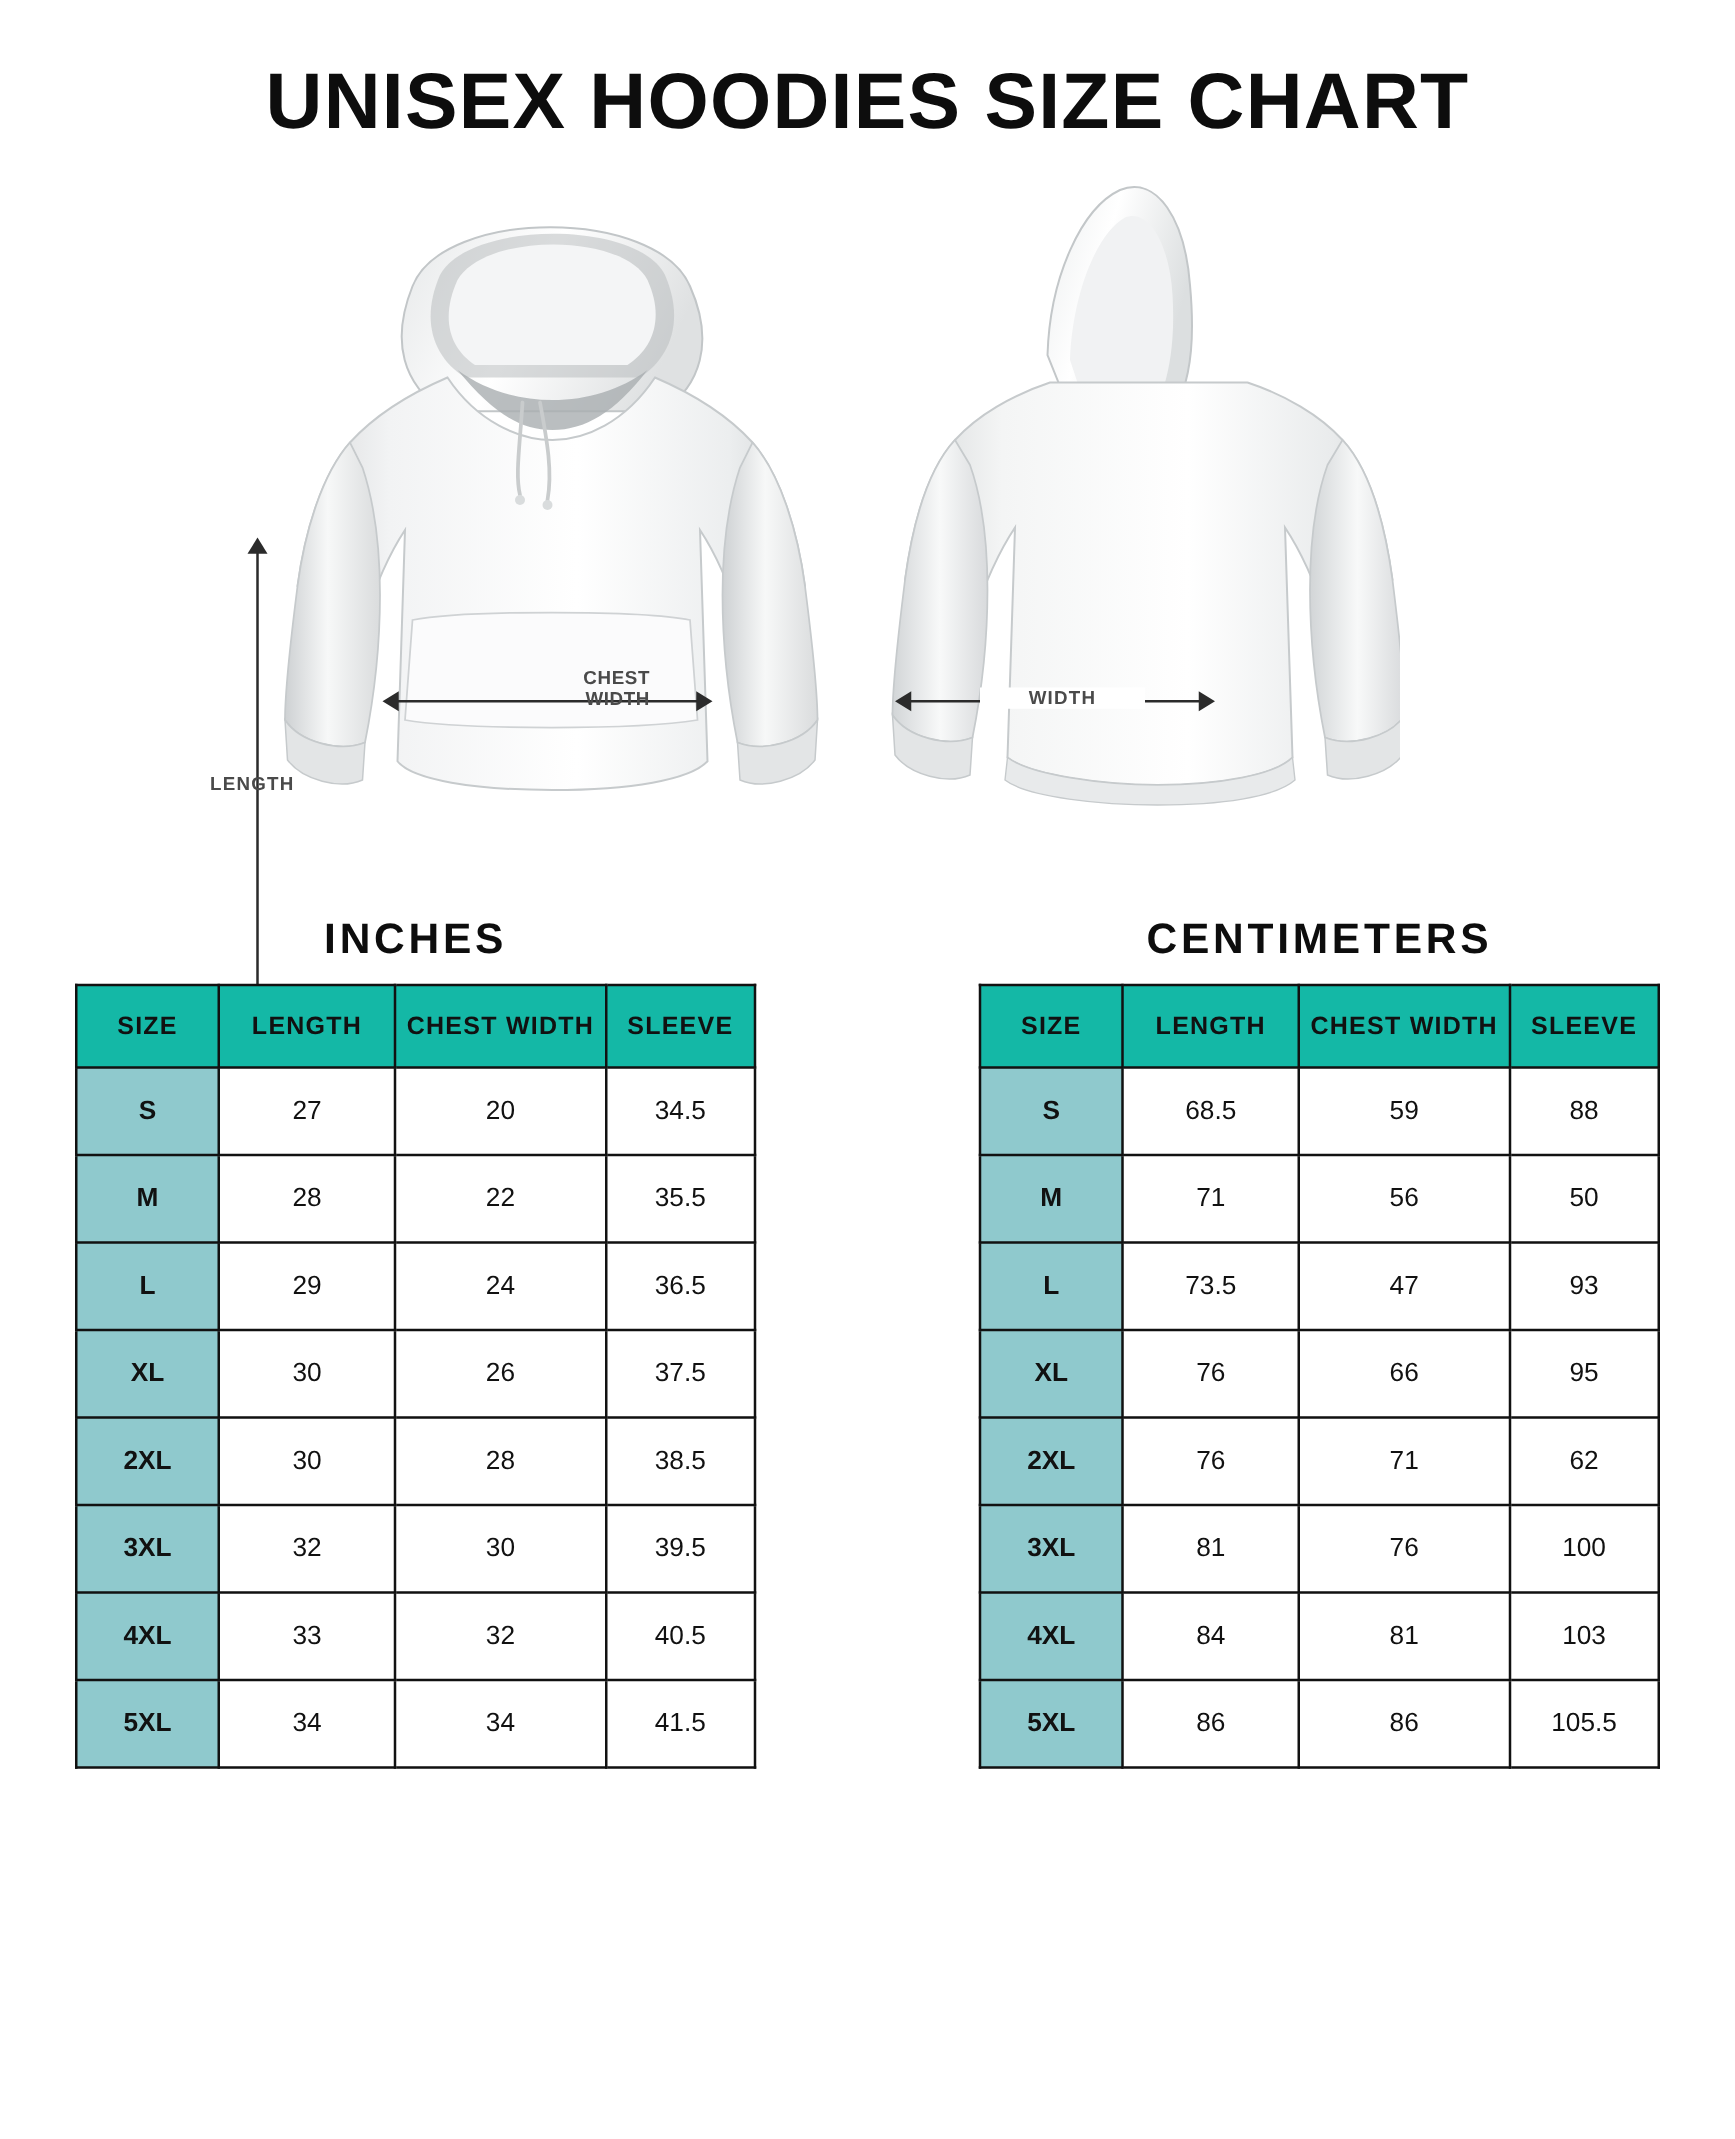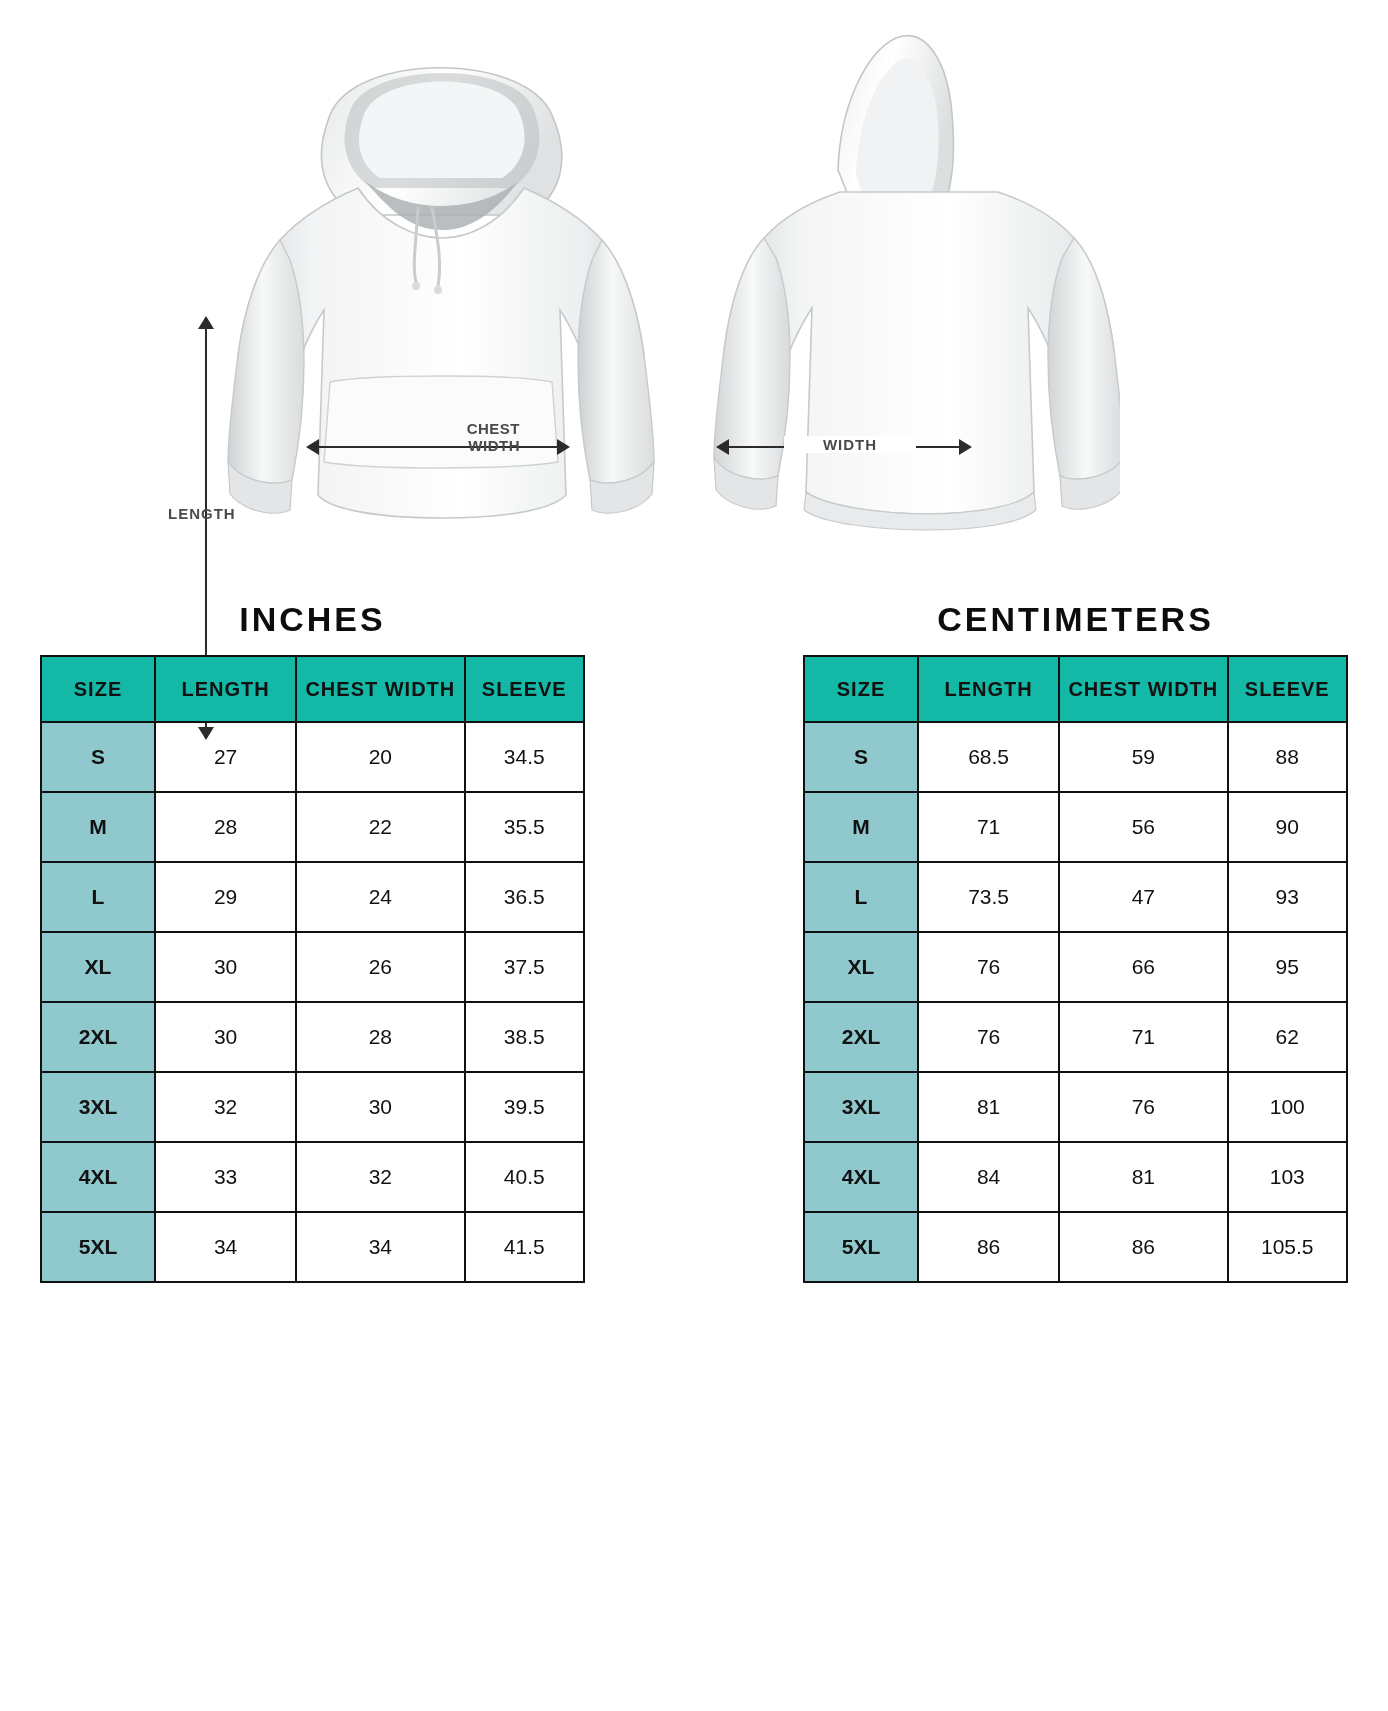--- a/index.html
+++ b/index.html
@@ -156,23 +156,24 @@
     font-size: 15px;
     font-weight: bold;
     letter-spacing: 1px;
     color: #4a4a4a;
     padding: 0 6px;
   }
 
   
   .tables {
     position: relative;
+    margin-top: 18px;
     display: flex;
     justify-content: space-between;
-    padding: 0 40px;
+    padding: 0 60px;
     box-sizing: border-box;
   }
   .table-block { width: 545px; }
 
   .table-heading {
     text-align: center;
     font-size: 34px;
     font-weight: bold;
     letter-spacing: 3px;
     color: #0d0d0d;
@@ -206,20 +207,21 @@
   col.c-size { width: 21%; }
   col.c-len  { width: 26%; }
   col.c-chest{ width: 31%; }
   col.c-slv  { width: 22%; }
 </style>
 </head>
 <body>
 
 <div id="page">
 
+  <div class="title">UNISEX HOODIES SIZE CHART</div>
 
   <div class="illustrations">
 
     <div class="hoodie-wrap hoodie-front">
       <svg width="520" height="560" viewBox="0 0 520 560" xmlns="http://www.w3.org/2000/svg">
         <defs>
           <linearGradient id="bodyg" x1="0" y1="0" x2="1" y2="0">
             <stop offset="0%" stop-color="#d8dadb"></stop>
             <stop offset="18%" stop-color="#f2f3f4"></stop>
             <stop offset="55%" stop-color="#ffffff"></stop>
@@ -430,21 +432,21 @@
           <tr>
             <td class="size-cell">S</td>
             <td>68.5</td>
             <td>59</td>
             <td>88</td>
           </tr>
           <tr>
             <td class="size-cell">M</td>
             <td>71</td>
             <td>56</td>
-            <td>90</td>
+            <td>50</td>
           </tr>
           <tr>
             <td class="size-cell">L</td>
             <td>73.5</td>
             <td>47</td>
             <td>93</td>
           </tr>
           <tr>
             <td class="size-cell">XL</td>
             <td>76</td>

